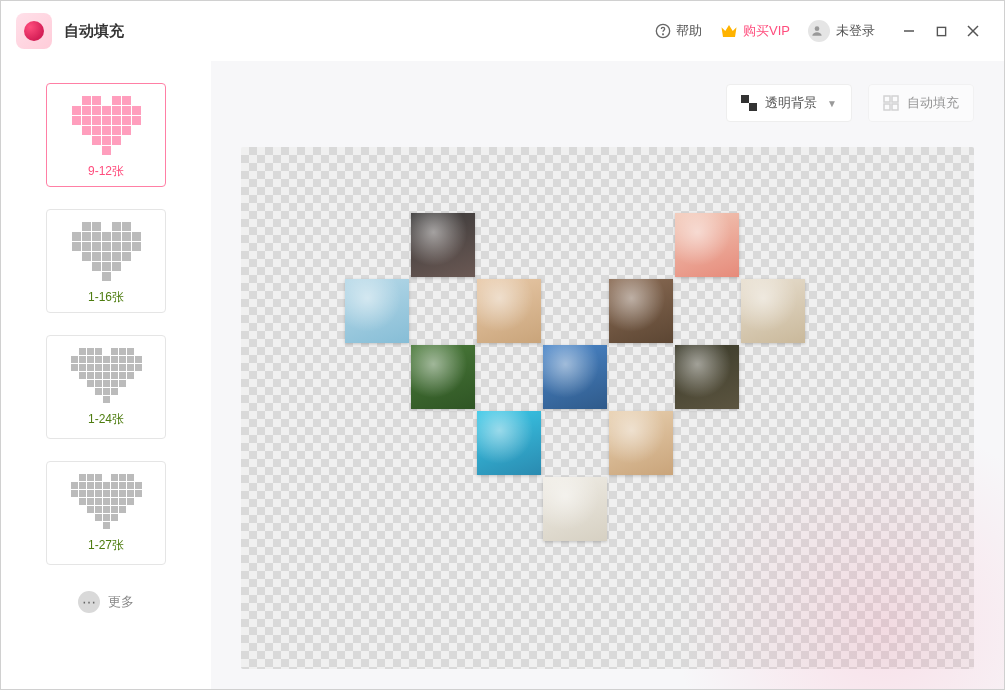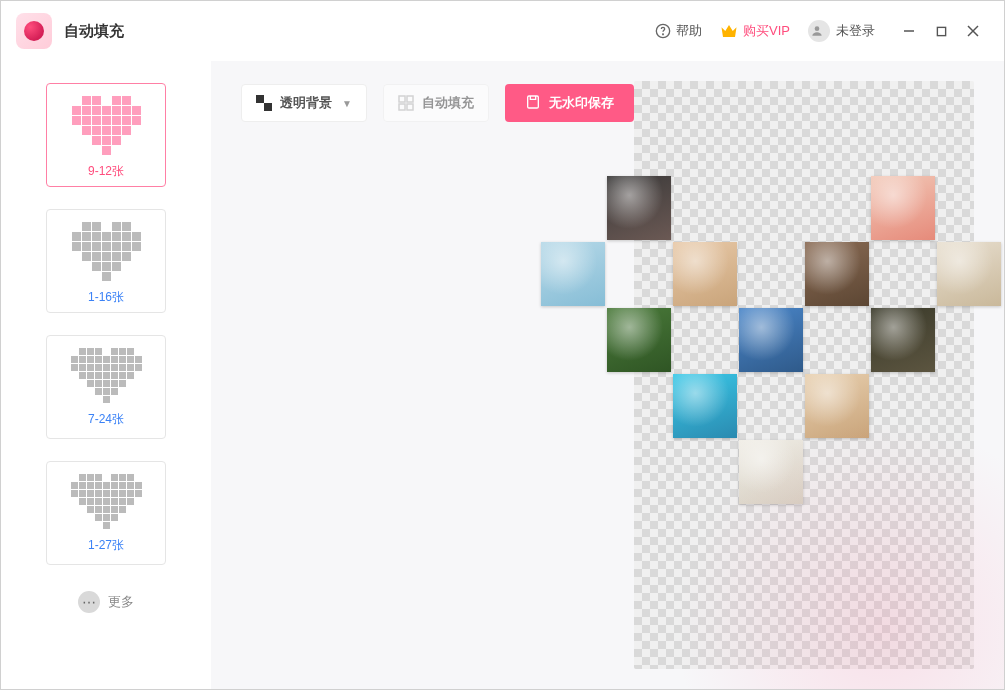--- a/index.html
+++ b/index.html
@@ -11,29 +11,29 @@
 .titlebar-spacer { flex: 1; }
 .ti { display: flex; align-items: center; margin-right: 18px; color: #555; font-size: 13px; cursor: pointer; }
 .ti svg, .ti .ico { margin-right: 5px; }
 .vip { color: #ff4d7d; }
 .avatar { width: 22px; height: 22px; border-radius: 50%; background: #e5e5e5; display: flex; align-items: center; justify-content: center; margin-right: 6px; }
 .win-btn { width: 32px; height: 28px; display: flex; align-items: center; justify-content: center; cursor: pointer; color: #555; }
 .body { flex: 1; display: flex; background: #f7f7f9; min-height: 0; position: relative; }
 .sidebar { width: 210px; background: #fff; display: flex; flex-direction: column; align-items: center; padding-top: 22px; overflow-y: auto; }
 .tpl-card { width: 120px; height: 104px; border: 1px solid #e5e5e5; border-radius: 4px; margin-bottom: 22px; cursor: pointer; display: flex; flex-direction: column; align-items: center; padding-top: 12px; background: #fff; }
 .tpl-card.active { border-color: #ff7fa5; background: #fff; }
-.tpl-card .tpl-label { font-size: 12px; color: #3b82f6; margin-top: 8px; }
+.tpl-card .tpl-label { font-size: 12px; color: #4d7c0f; margin-top: 8px; }
 .tpl-card.active .tpl-label { color: #ff4d7d; }
 .heart-grid { display: grid; gap: 1px; }
 .heart-grid .cell { width: 9px; height: 9px; background: #bbb; }
 .tpl-card.active .heart-grid .cell { background: #ff9ebd; }
 .heart-grid .cell.strong { background: #ff4d7d; }
 .more-row { display: flex; align-items: center; color: #888; font-size: 13px; cursor: pointer; margin-top: 4px; }
 .more-ico { width: 22px; height: 22px; border-radius: 50%; background: #d9d9d9; margin-right: 8px; display: flex; align-items: center; justify-content: center; color: #666; font-size: 14px; }
-.main { flex: 1; display: flex; flex-direction: row; padding: 20px 30px; min-width: 0; position: relative; font-weight: bold; }
+.main { flex: 1; display: flex; flex-direction: column; padding: 20px 30px; min-width: 0; position: relative; }
 .toolbar { height: 44px; display: flex; align-items: center; justify-content: flex-end; gap: 16px; margin-bottom: 22px; }
 .tool-btn { height: 38px; padding: 0 14px; background: #fff; border: 1px solid #eee; border-radius: 4px; display: flex; align-items: center; font-size: 13px; color: #555; cursor: pointer; }
 .tool-btn .ico { margin-right: 8px; display: flex; }
 .tool-btn.disabled { opacity: 0.6; }
 .caret { margin-left: 10px; font-size: 10px; color: #999; }
 .save-btn { height: 38px; padding: 0 20px; background: #ff5a86; border-radius: 4px; color: #fff; display: flex; align-items: center; font-size: 13px; cursor: pointer; }
 .save-btn .ico { margin-right: 8px; }
 .canvas { flex: 1; background-image: linear-gradient(45deg,#d9d9d9 25%,transparent 25%),linear-gradient(-45deg,#d9d9d9 25%,transparent 25%),linear-gradient(45deg,transparent 75%,#d9d9d9 75%),linear-gradient(-45deg,transparent 75%,#d9d9d9 75%); background-size: 16px 16px; background-position: 0 0,0 8px,8px -8px,-8px 0; background-color: #f0f0f0; position: relative; border-radius: 2px; }
 .collage { position: absolute; left: 50%; top: 44%; transform: translate(-50%,-50%); display: grid; grid-template-columns: repeat(8, 64px); grid-template-rows: repeat(5, 64px); gap: 2px; }
 .slot { width: 64px; height: 64px; }
@@ -259,21 +259,21 @@
             <div class="cell" style="visibility: hidden; width: 7px; height: 7px;"></div>
             <div class="cell" style="visibility: hidden; width: 7px; height: 7px;"></div>
             <div class="cell" style="visibility: hidden; width: 7px; height: 7px;"></div>
             <div class="cell" style="visibility: hidden; width: 7px; height: 7px;"></div>
             <div class="cell" style="width: 7px; height: 7px;"></div>
             <div class="cell" style="visibility: hidden; width: 7px; height: 7px;"></div>
             <div class="cell" style="visibility: hidden; width: 7px; height: 7px;"></div>
             <div class="cell" style="visibility: hidden; width: 7px; height: 7px;"></div>
             <div class="cell" style="visibility: hidden; width: 7px; height: 7px;"></div>
           </div>
-          <div class="tpl-label">7-24张</div>
+          <div class="tpl-label">1-24张</div>
         </div>
         <div class="tpl-card">
           <div class="heart-grid" style="grid-template-columns: repeat(9, 7px);">
             <div class="cell" style="visibility: hidden; width: 7px; height: 7px;"></div>
             <div class="cell" style="width: 7px; height: 7px;"></div>
             <div class="cell" style="width: 7px; height: 7px;"></div>
             <div class="cell" style="width: 7px; height: 7px;"></div>
             <div class="cell" style="visibility: hidden; width: 7px; height: 7px;"></div>
             <div class="cell" style="width: 7px; height: 7px;"></div>
             <div class="cell" style="width: 7px; height: 7px;"></div>
@@ -360,29 +360,20 @@
         <span class="ico">
           <svg width="16" height="16" viewBox="0 0 16 16" fill="none" stroke="#bbb" stroke-width="1.5">
               <rect x="1" y="1" width="6" height="6"></rect>
               <rect x="9" y="1" width="6" height="6"></rect>
               <rect x="1" y="9" width="6" height="6"></rect>
               <rect x="9" y="9" width="6" height="6"></rect>
             </svg>
         </span>
         <span>自动填充</span>
       </div>
-      <div class="save-btn">
-        <span class="ico">
-          <svg width="16" height="16" viewBox="0 0 24 24" fill="none" stroke="#fff" stroke-width="2">
-              <rect x="4" y="3" width="16" height="18" rx="2"></rect>
-              <path d="M8 3v5h8V3"></path>
-            </svg>
-        </span>
-        <span>无水印保存</span>
-      </div>
     </div>
 
     <div class="canvas">
       <div class="collage">
         <div class="slot"></div>
           <div class="slot filled p1"></div>
           <div class="slot"></div>
           <div class="slot"></div>
           <div class="slot"></div>
           <div class="slot filled p2"></div>

